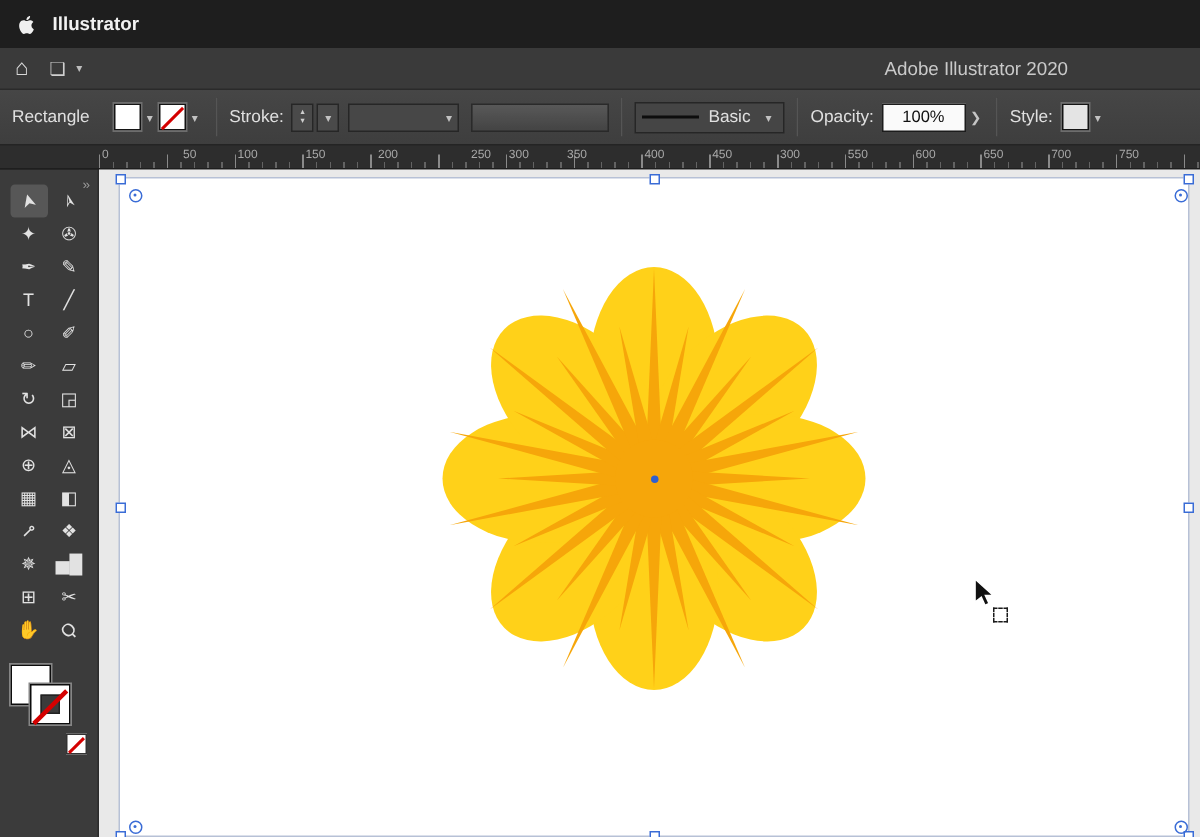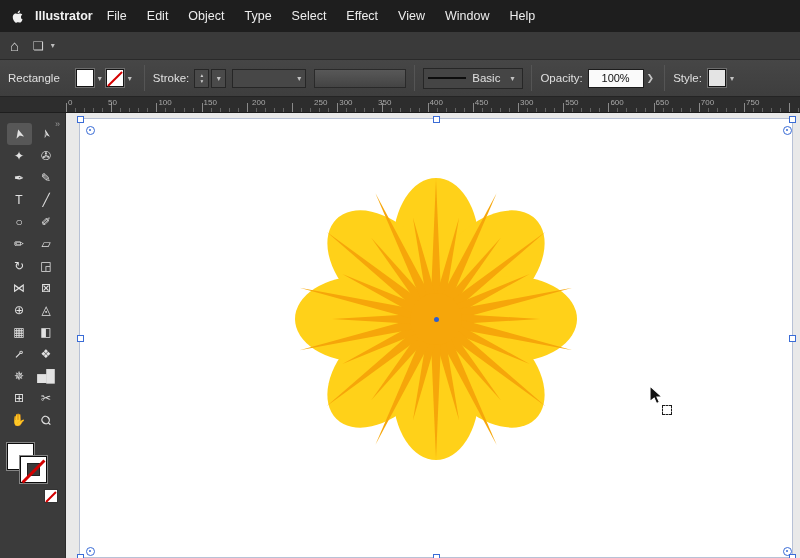--- a/index.html
+++ b/index.html
@@ -89,39 +89,29 @@
 
 <div class="app">
 
   <div class="menubar">
     <span class="apple">
       <svg width="11" height="13" viewBox="0 0 10 13">
           <path fill="#f0f0f0" d="M8.44 7.03c-.01-1.53 1.25-2.26 1.3-2.3-.71-1.04-1.81-1.18-2.2-1.2-.94-.1-1.83.55-2.3.55-.47 0-1.2-.54-1.98-.52-1.02.02-1.96.59-2.48 1.5-1.06 1.84-.27 4.56.76 6.05.5.73 1.1 1.55 1.89 1.52.76-.03 1.05-.49 1.97-.49s1.18.49 1.98.47c.82-.01 1.34-.74 1.84-1.47.58-.84.81-1.66.82-1.7-.02-.01-1.58-.61-1.6-2.41zM6.93 2.54c.42-.51.7-1.21.62-1.92-.6.02-1.33.4-1.77.91-.39.45-.73 1.17-.64 1.86.67.05 1.36-.34 1.79-.85z"></path>
         </svg>
     </span>
     <span class="app-name">Illustrator</span>
-    <span id="menu-items" class="menu-items">
-        <span class="menu-item">File</span>
-        <span class="menu-item">Edit</span>
-        <span class="menu-item">Object</span>
-        <span class="menu-item">Type</span>
-        <span class="menu-item">Select</span>
-        <span class="menu-item">Effect</span>
-        <span class="menu-item">View</span>
-        <span class="menu-item">Window</span>
-        <span class="menu-item">Help</span>
-      </span>
   </div>
 
   <div class="appbar">
     <span class="home-btn"><span>⌂</span></span>
     <span class="ws-btn">
       <span>❏</span>
       <span class="chev">▾</span>
     </span>
+    <span class="win-title">Adobe Illustrator 2020</span>
   </div>
 
   <div class="controlbar">
     <span class="tool-name">Rectangle</span>
     <span class="swatch"></span>
     <span class="chev">▾</span>
     <span class="swatch stroke-none"></span>
     <span class="chev">▾</span>
     <span class="vsep"></span>
     <span class="link-label">Stroke:</span>
@@ -148,21 +138,21 @@
     <span class="popup-arrow">❯</span>
     <span class="vsep"></span>
     <span class="plain-label">Style:</span>
     <span class="swatch style"></span>
     <span class="chev">▾</span>
   </div>
 
   <div class="ruler">
     <div class="ticks" id="ruler-ticks">
         <span class="ruler-label" style="left: 2px;">0</span>
-        <span class="ruler-label" style="left: 42px;">50</span>
+        <span class="ruler-label" style="left: 56px;">50</span>
         <span class="ruler-label" style="left: 92.4px;">100</span>
         <span class="ruler-label" style="left: 137.6px;">150</span>
         <span class="ruler-label" style="left: 186px;">200</span>
         <span class="ruler-label" style="left: 228px; margin-left: 20px;">250</span>
         <span class="ruler-label" style="left: 273.2px;">300</span>
         <span class="ruler-label" style="left: 312px;">350</span>
         <span class="ruler-label" style="left: 363.6px;">400</span>
         <span class="ruler-label" style="left: 408.8px;">450</span>
         <span class="ruler-label" style="left: 454px;">300</span>
         <span class="ruler-label" style="left: 499.2px;">550</span>

